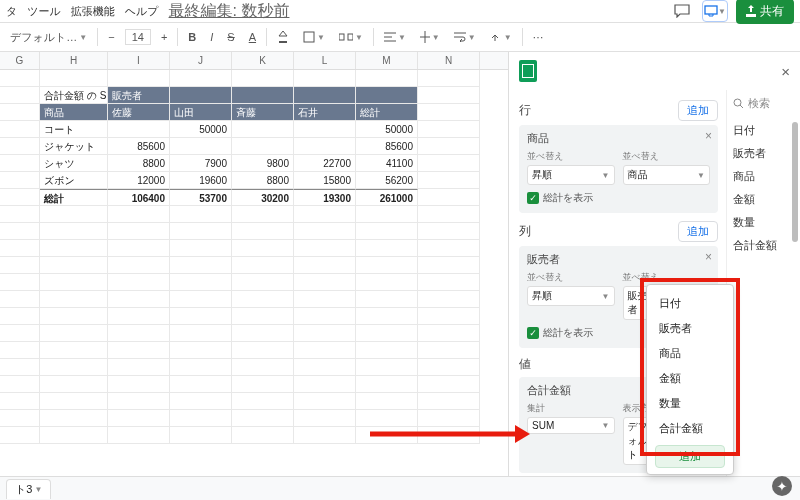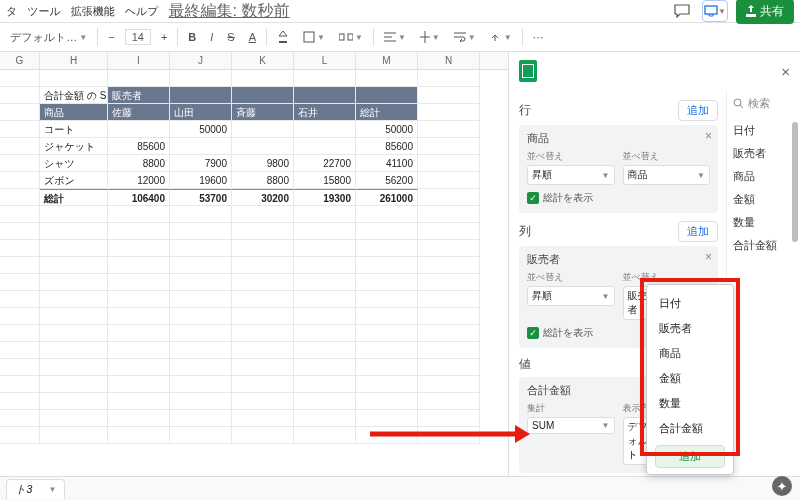--- a/index.html
+++ b/index.html
@@ -52,21 +52,21 @@
   .card-col { flex:1; }
   .card-label { font-size:9px; color:#777; margin-bottom:2px; }
   .card-sel { background:#fff; border:1px solid #ddd; border-radius:3px; padding:2px 4px; font-size:10px; display:flex; align-items:center; justify-content:space-between; cursor:pointer;gap:44px; }
   .checkbox-row { display:flex; align-items:center; gap:4px; margin-top:6px; font-size:10px; color:#555; }
   .chk { width:12px; height:12px; background:#1a8f3d; display:inline-flex; align-items:center; justify-content:center; color:#fff; font-size:9px; border-radius:2px; }
 
   .scroll-track { position:absolute; right:2px; top:52px; bottom:24px; width:6px; }
   .scroll-thumb { position:absolute; left:0; width:6px; background:#bdbdbd; border-radius:3px; top:70px; height:120px; }
 
   .sheet-tabs { position:absolute; bottom:0; left:0; right:0; height:24px; border-top:1px solid #ddd; background:#f8f9fa; display:flex; align-items:center; padding:0 6px; gap:6px; font-size:11px; }
-  .tab { background:#fff; border:1px solid #ddd; border-bottom:none; padding:2px 8px; border-radius:4px 4px 0 0; display:flex; align-items:center; gap:16px;font-style:italic; }
+  .tab { background:#fff; border:1px solid #ddd; border-bottom:none; padding:2px 8px; border-radius:4px 4px 0 0; display:flex; align-items:center; gap:2px; }
   .tab-add { width:20px; height:20px; border-radius:50%; background:#666; color:#fff; display:flex; align-items:center; justify-content:center; position:absolute; right:8px; bottom:4px; font-size:13px; cursor:pointer; }
 
   .popup { position:absolute; background:#fff; border:1px solid #ccc; box-shadow:0 2px 8px rgba(0,0,0,.2); border-radius:4px; padding:6px 0; width:88px; z-index:20; }
   .popup-item { padding:5px 12px; font-size:11px; cursor:pointer; }
   .popup .add-green { color:#1a8f3d; border:1px solid #c7e6d0; background:#e8f5eb; margin:4px 8px 0; text-align:center; border-radius:4px; padding:3px 0; }
 
   .red-box { position:absolute; border:4px solid #e81c0e; z-index:30; pointer-events:none; }
   .arrow { position:absolute; z-index:30; pointer-events:none; }
 
   .caret { font-size:8px; color:#888; }

